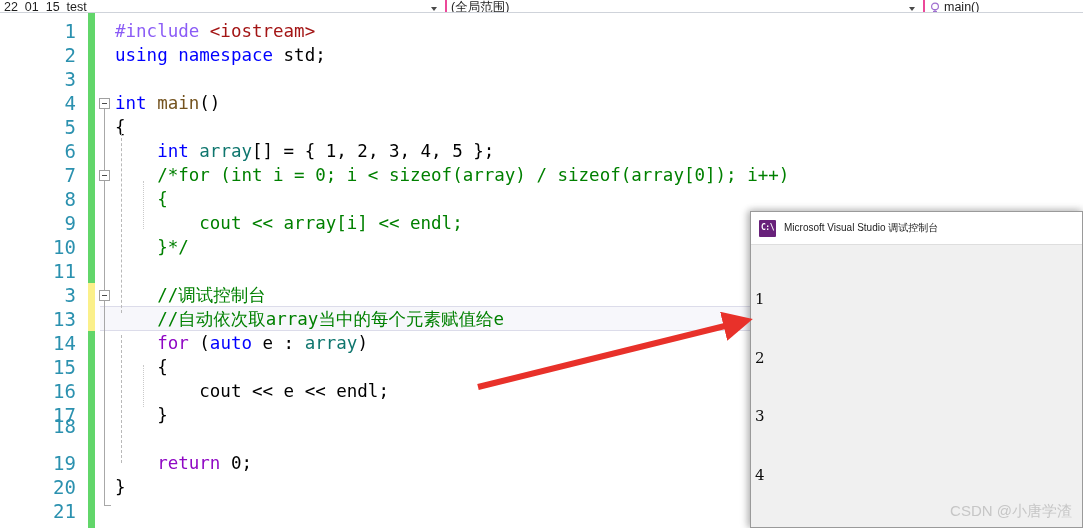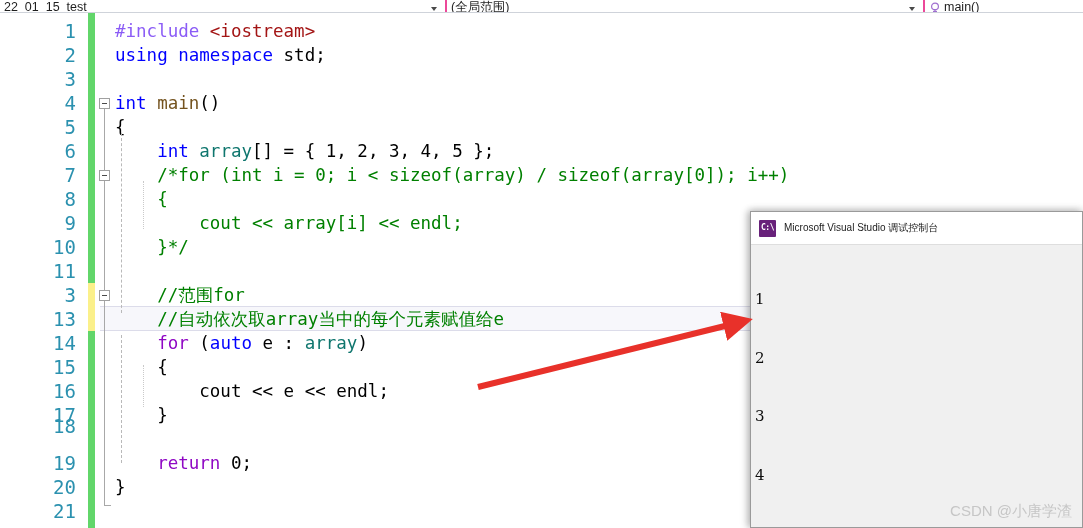--- a/index.html
+++ b/index.html
@@ -317,21 +317,21 @@
       <div class="cl" style="top:30px"><span class="t-kw">using namespace </span><span class="t-plain">std</span><span class="t-plain">;</span></div>
       <div class="cl" style="top:54px"></div>
       <div class="cl" style="top:78px"><span class="t-kw">int</span><span class="t-plain"> </span><span class="t-fn">main</span><span class="t-plain">()</span></div>
       <div class="cl" style="top:102px"><span class="t-plain">{</span></div>
       <div class="cl" style="top:126px"><span class="t-plain">    </span><span class="t-kw">int</span><span class="t-plain"> </span><span class="t-type">array</span><span class="t-plain">[] = { 1, 2, 3, 4, 5 };</span></div>
       <div class="cl" style="top:150px"><span class="t-cmt">    /*for (int i = 0; i &lt; sizeof(array) / sizeof(array[0]); i++)</span></div>
       <div class="cl" style="top:174px"><span class="t-cmt">    {</span></div>
       <div class="cl" style="top:198px"><span class="t-cmt">        cout &lt;&lt; array[i] &lt;&lt; endl;</span></div>
       <div class="cl" style="top:222px"><span class="t-cmt">    }*/</span></div>
       <div class="cl" style="top:246px"></div>
-      <div class="cl" style="top:270px"><span class="t-cmt">    //范围for</span></div>
+      <div class="cl" style="top:270px"><span class="t-cmt">    //调试控制台</span></div>
       <div class="cl" style="top:294px"><span class="t-cmt">    //自动依次取array当中的每个元素赋值给e</span></div>
       <div class="cl" style="top:318px"><span class="t-plain">    </span><span class="t-ctl">for</span><span class="t-plain"> (</span><span class="t-kw">auto</span><span class="t-plain"> e : </span><span class="t-type">array</span><span class="t-plain">)</span></div>
       <div class="cl" style="top:342px"><span class="t-plain">    {</span></div>
       <div class="cl" style="top:366px"><span class="t-plain">        cout &lt;&lt; e &lt;&lt; endl;</span></div>
       <div class="cl" style="top:390px"><span class="t-plain">    }</span></div>
       <div class="cl" style="top:414px"></div>
       <div class="cl" style="top:438px"><span class="t-plain">    </span><span class="t-ctl">return</span><span class="t-plain"> 0;</span></div>
       <div class="cl" style="top:462px"><span class="t-plain">}</span></div>
       <div class="cl" style="top:486px"></div>
       <div class="cl" style="top:510px"></div>

